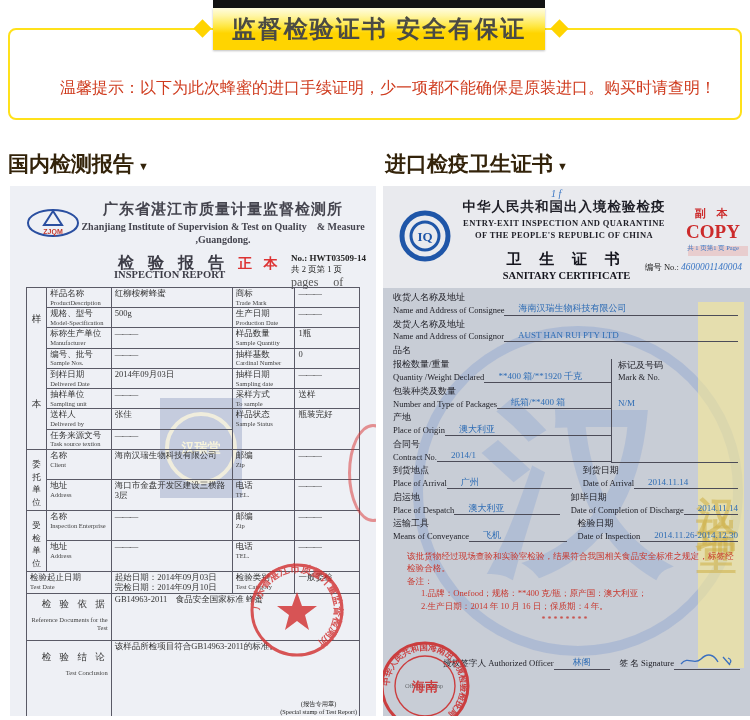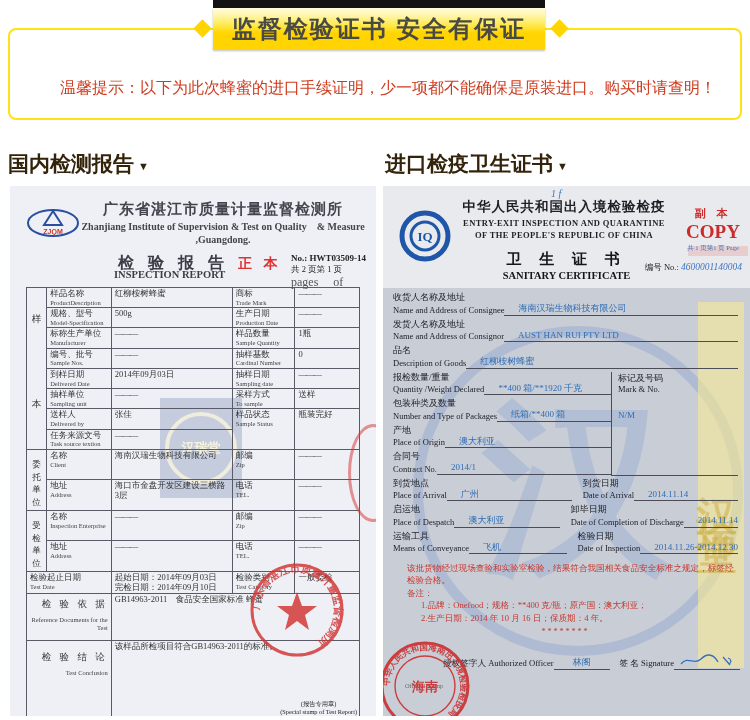--- a/index.html
+++ b/index.html
@@ -433,24 +433,20 @@
       </div>
       <div class="field">
         <div class="f-cn">发货人名称及地址</div>
         <div class="f-line">
             <span class="f-en">Name and Address of Consignor</span>
             <span class="f-val">AUST HAN RUI PTY LTD</span>
           </div>
       </div>
       <div class="field">
         <div class="f-cn">品名</div>
-        <div class="f-line">
-            <span class="f-en">Description of Goods</span>
-            <span class="f-val">红柳桉树蜂蜜</span>
-          </div>
       </div>
 
       <div class="mid">
         <div class="mid-left">
           <div class="field">
             <div class="f-cn">报检数量/重量</div>
             <div class="f-line">
                 <span class="f-en">Quantity /Weight Declared</span>
                 <span class="f-val">**400 箱/**1920 千克</span>
               </div>

